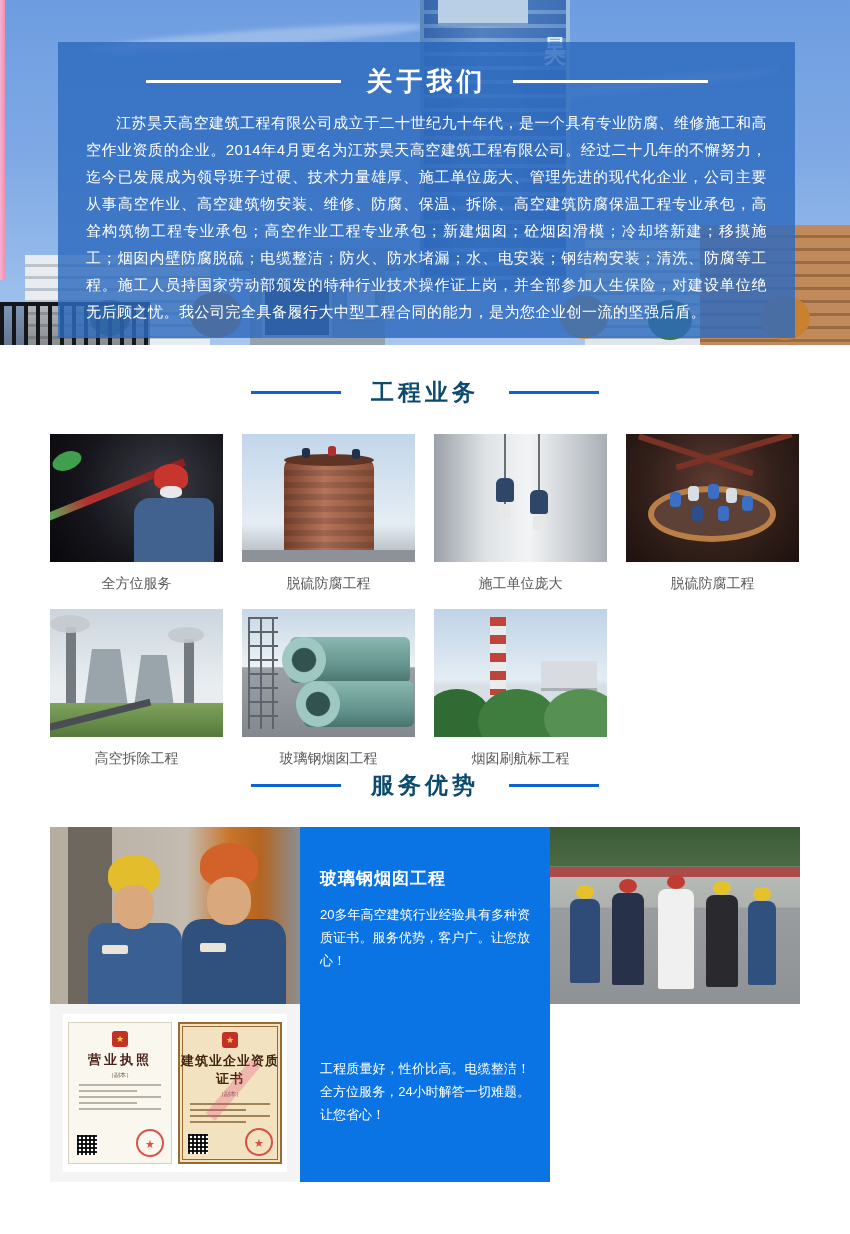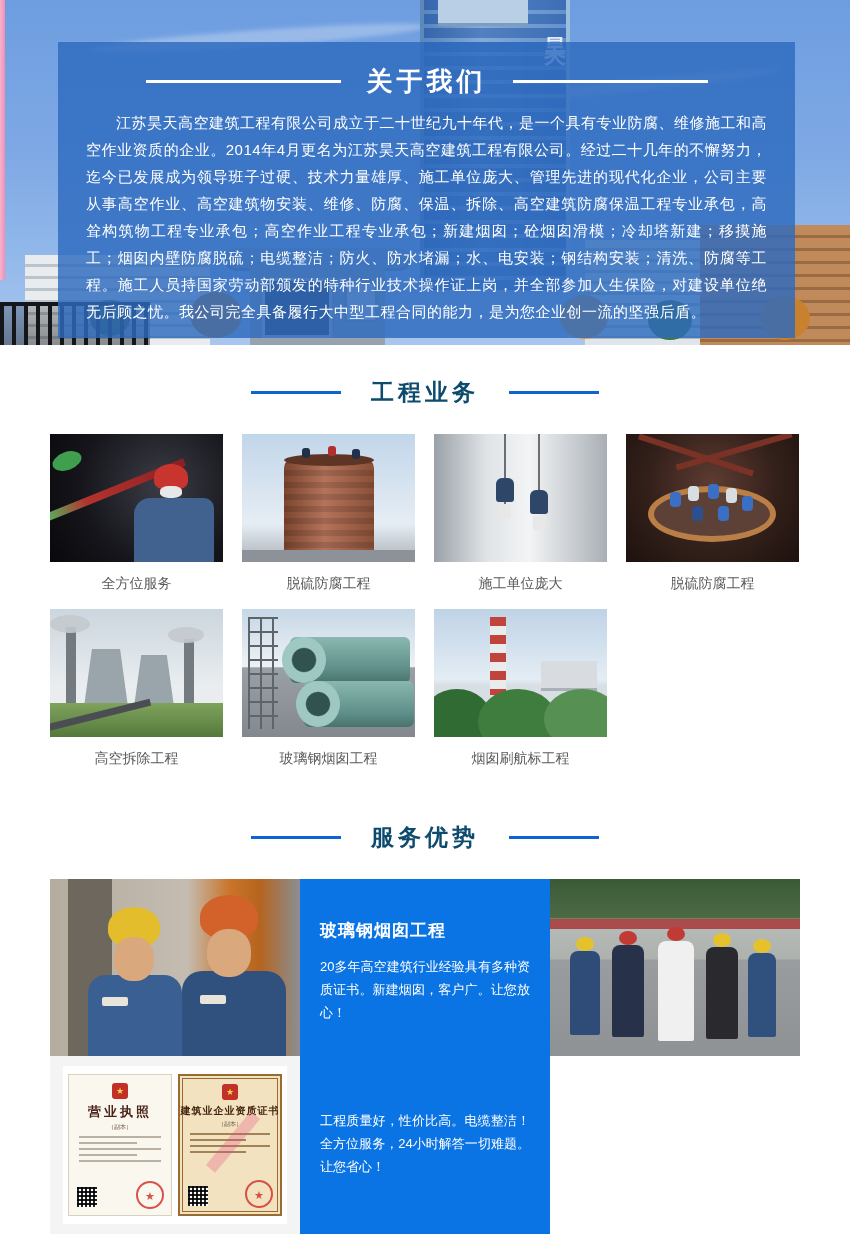--- a/index.html
+++ b/index.html
@@ -154,21 +154,21 @@
   .art8 { background:linear-gradient(180deg,#bfd3e6 0%,#e4edf4 55%,#d7dee4 60%); }
   .art8 .chm { position:absolute; left:56px; top:8px; width:16px; height:78px;
                background:repeating-linear-gradient(180deg,#c0443c 0 9px,#e9ecec 9px 18px); }
   .art8 .bld { position:absolute; right:10px; top:52px; width:56px; height:30px; background:#d8dce0;
                border-bottom:3px solid #aab0b6; }
   .art8 .tr { position:absolute; border-radius:50%; }
   .art8 .g1 { left:-12px; bottom:-14px; width:70px; height:62px; background:#2f6b33; }
   .art8 .g2 { left:44px; bottom:-18px; width:80px; height:66px; background:#3f7d3e; }
   .art8 .g3 { left:110px; bottom:-12px; width:76px; height:60px; background:#569153; }
   
-  .services { margin-top:52px; }
+  .services { }
   .svc-grid { width:750px; margin:26px auto 0; display:grid; grid-template-columns:repeat(3,250px);
               grid-template-rows:177px 178px; }
   .svc-box { background:#0b74e4; color:#fff; padding:40px 20px 0 20px; }
   .svc-box h3 { font-size:17px; font-weight:bold; letter-spacing:1px; }
   .svc-box p { margin-top:13px; font-size:13px; line-height:23px; text-align:justify; }
   .photo { position:relative; overflow:hidden; }
   
   .photoA { background:linear-gradient(90deg,#b5aca0 0%,#c4bcb0 55%,#c9742a 72%,#b5641f 84%,#8a8f94 100%); }
   .photoA .door { position:absolute; left:18px; top:0; width:44px; height:177px; background:#6e675d; }
   .photoA .helm1 { position:absolute; left:58px; top:28px; width:52px; height:40px; background:#e3bd2b;
@@ -203,21 +203,21 @@
   
   .certs { background:#f4f4f4; padding:10px 13px; }
   .cert-panel { width:100%; height:100%; background:#fff; display:flex; align-items:center;
                 justify-content:center; gap:6px; }
   .cert { position:relative; width:104px; height:142px; padding-top:8px; text-align:center; }
   .certL { background:#faf7ee; border:1px solid #d8d2c0; }
   .certR { background:#f2e2c0; border:2px solid #9a6a33; box-shadow:inset 0 0 0 2px #f2e2c0, inset 0 0 0 3px #9a6a33; }
   .emblem { width:16px; height:16px; margin:0 auto; background:#c23028; border-radius:3px;
             color:#f6d34a; font-size:9px; line-height:16px; }
   .certL .ttl { margin-top:4px; font-size:13px; font-weight:bold; color:#4a231a; letter-spacing:3px; }
-  .certR .ttl { margin-top:4px; font-size:10px; font-weight:bold; color:#42250f; letter-spacing:1px; }
+  .certR .ttl { margin-top:4px; font-size:13px; font-weight:bold; color:#42250f; letter-spacing:1px; }
   .cert .sub { margin-top:2px; font-size:6px; color:#6a5a4a; }
   .cert .ln { height:2px; margin:4px 10px 0; background:#b9b2a4; }
   .certR .ln { background:#a08458; }
   .cert .ln.s { margin-right:34px; }
   .qr { position:absolute; left:8px; bottom:8px; width:20px; height:20px;
         background:repeating-linear-gradient(90deg,#222 0 2px,#fff 2px 4px),
                    repeating-linear-gradient(180deg,#222 0 2px,#fff 2px 4px);
         background-blend-mode:multiply; }
   .stamp { position:absolute; right:7px; bottom:6px; width:28px; height:28px; border:2px solid #d2372f;
            border-radius:50%; color:#d2372f; font-size:11px; line-height:26px; opacity:.85; }
@@ -371,21 +371,21 @@
       <div class="face1"></div>
       <div class="body2"></div>
       <div class="helm2"></div>
       <div class="face2"></div>
       <div class="badge bg1"></div>
       <div class="badge bg2"></div>
     </div>
 
     <div class="svc-box">
       <h3>玻璃钢烟囱工程</h3>
-      <p>20多年高空建筑行业经验具有多种资质证书。新建烟囱，客户广。让您放心！</p>
+      <p>20多年高空建筑行业经验具有多种资质证书。服务优势，客户广。让您放心！</p>
     </div>
 
     <div class="photo photoB">
       <div class="banner"></div>
       <div class="fig f1"></div>
       <div class="h h1"></div>
       <div class="fig f2"></div>
       <div class="h h2"></div>
       <div class="fig f3"></div>
       <div class="h h3"></div>

